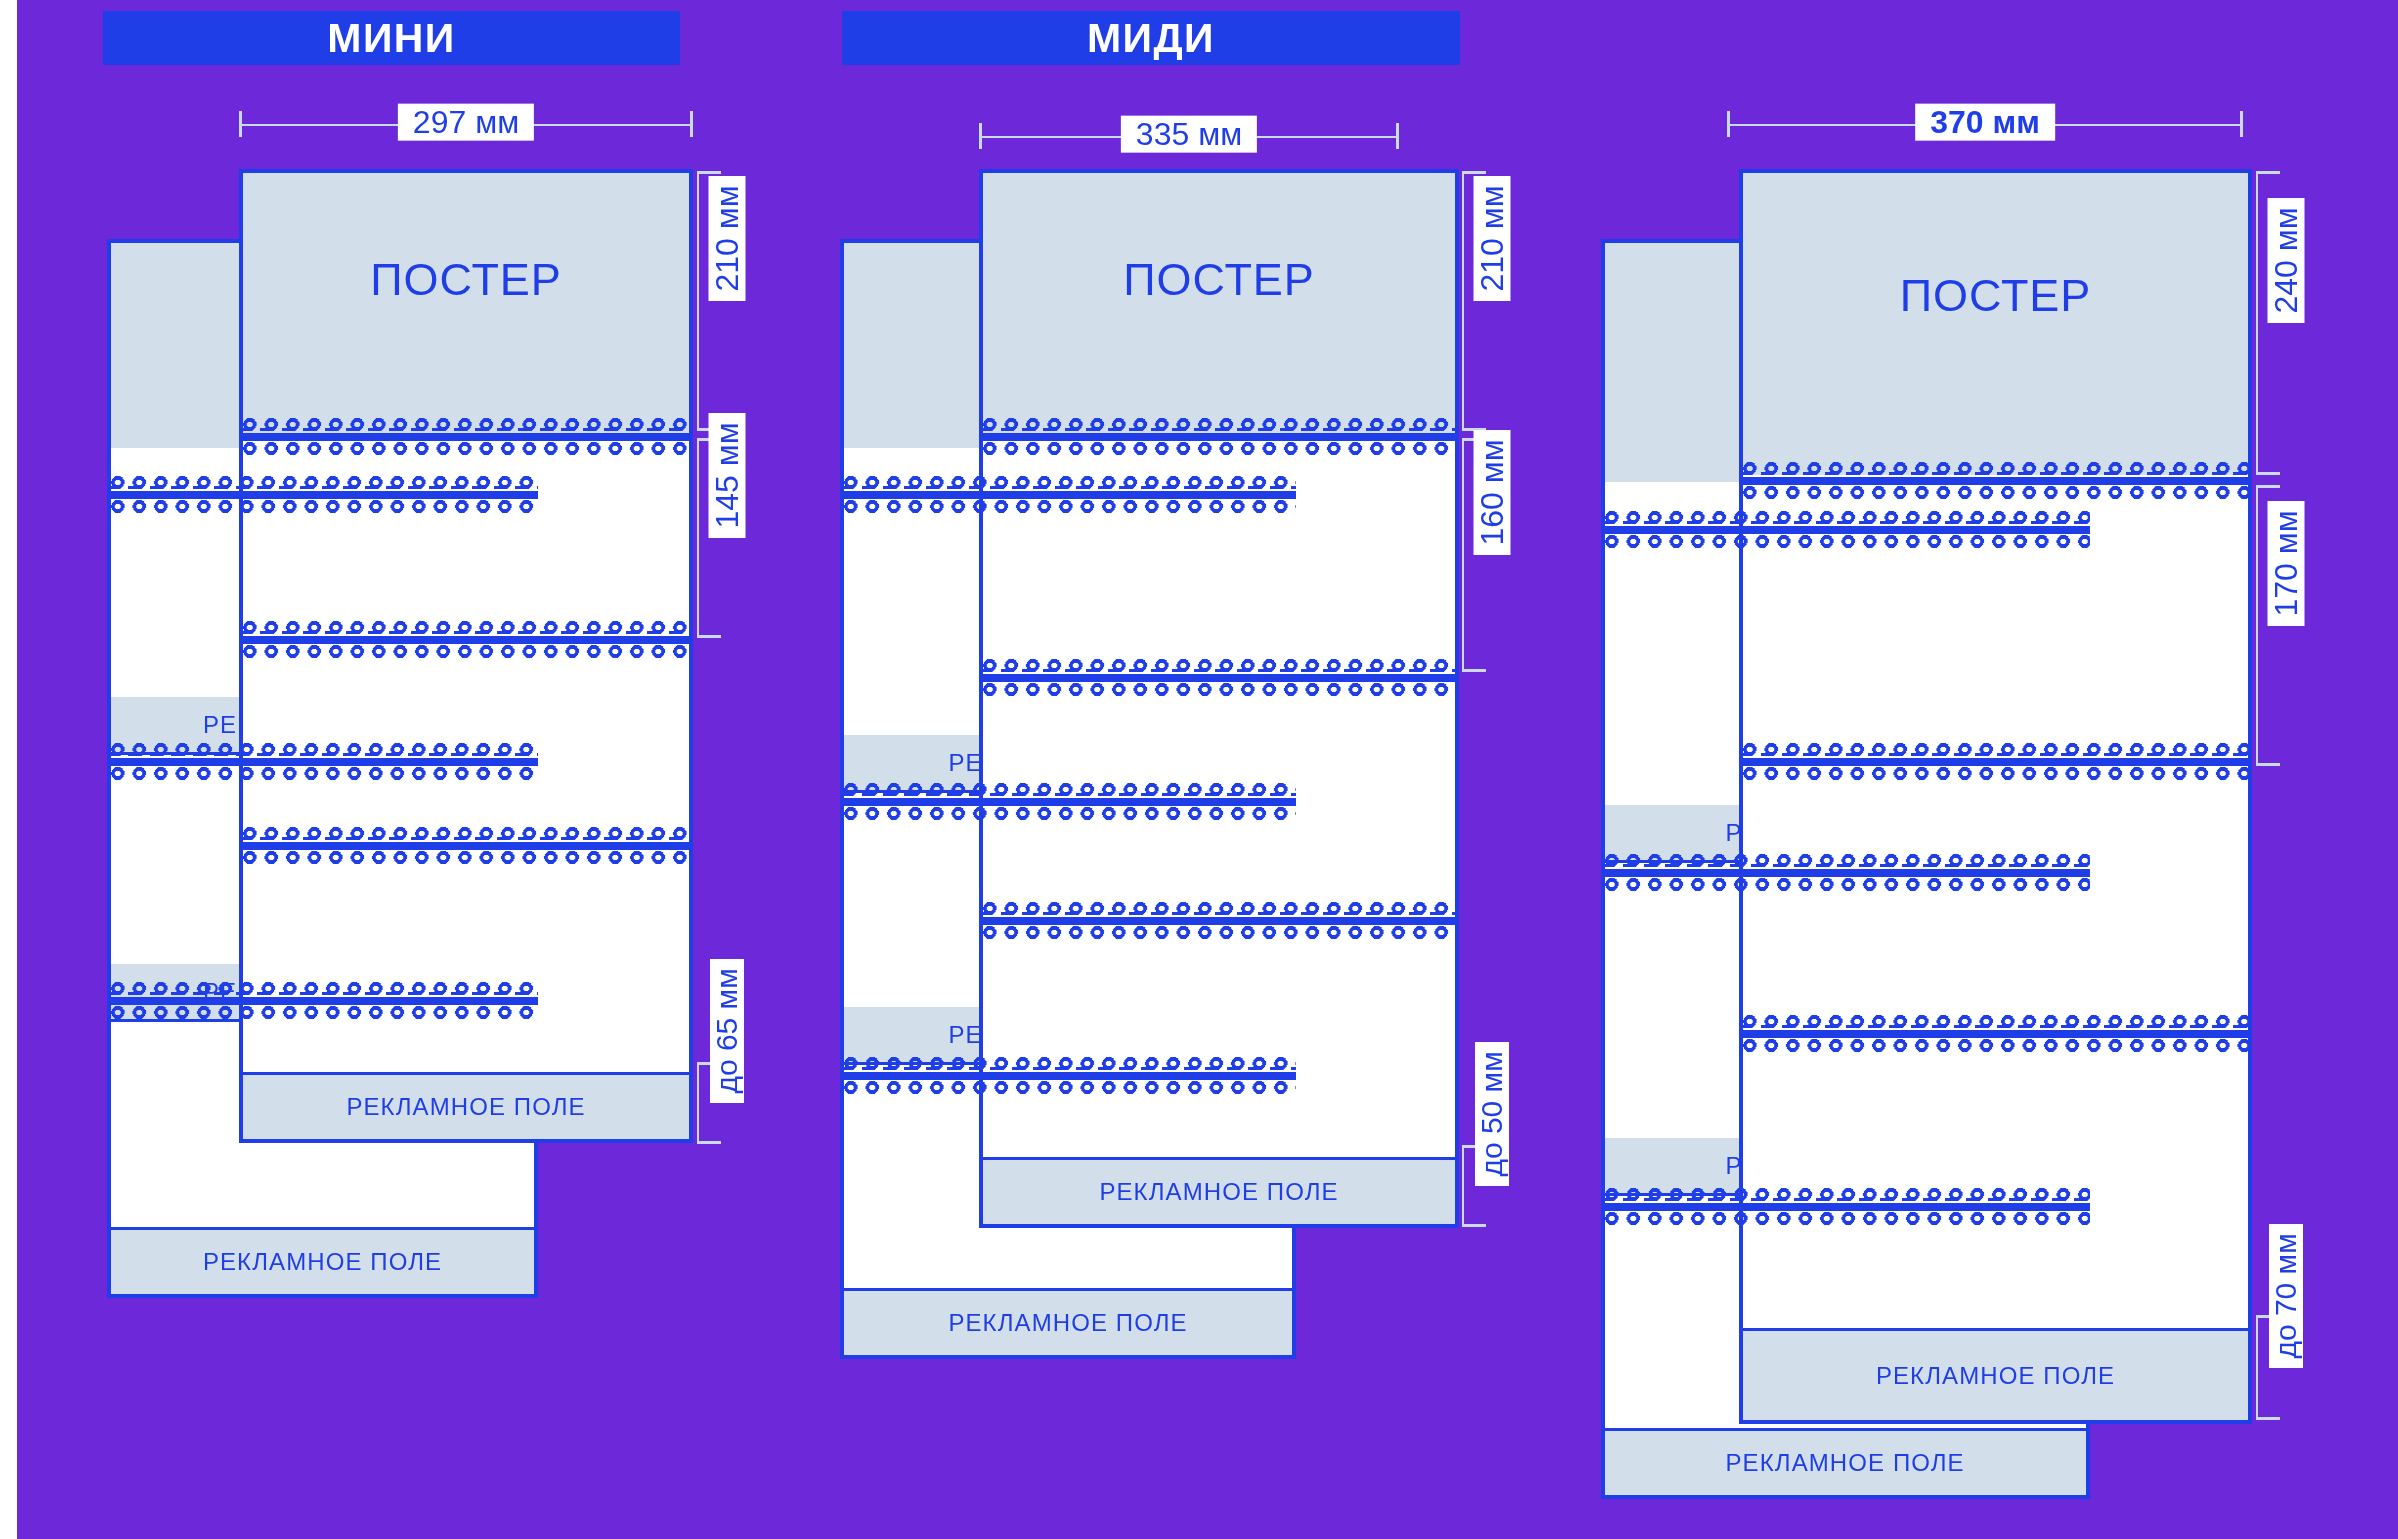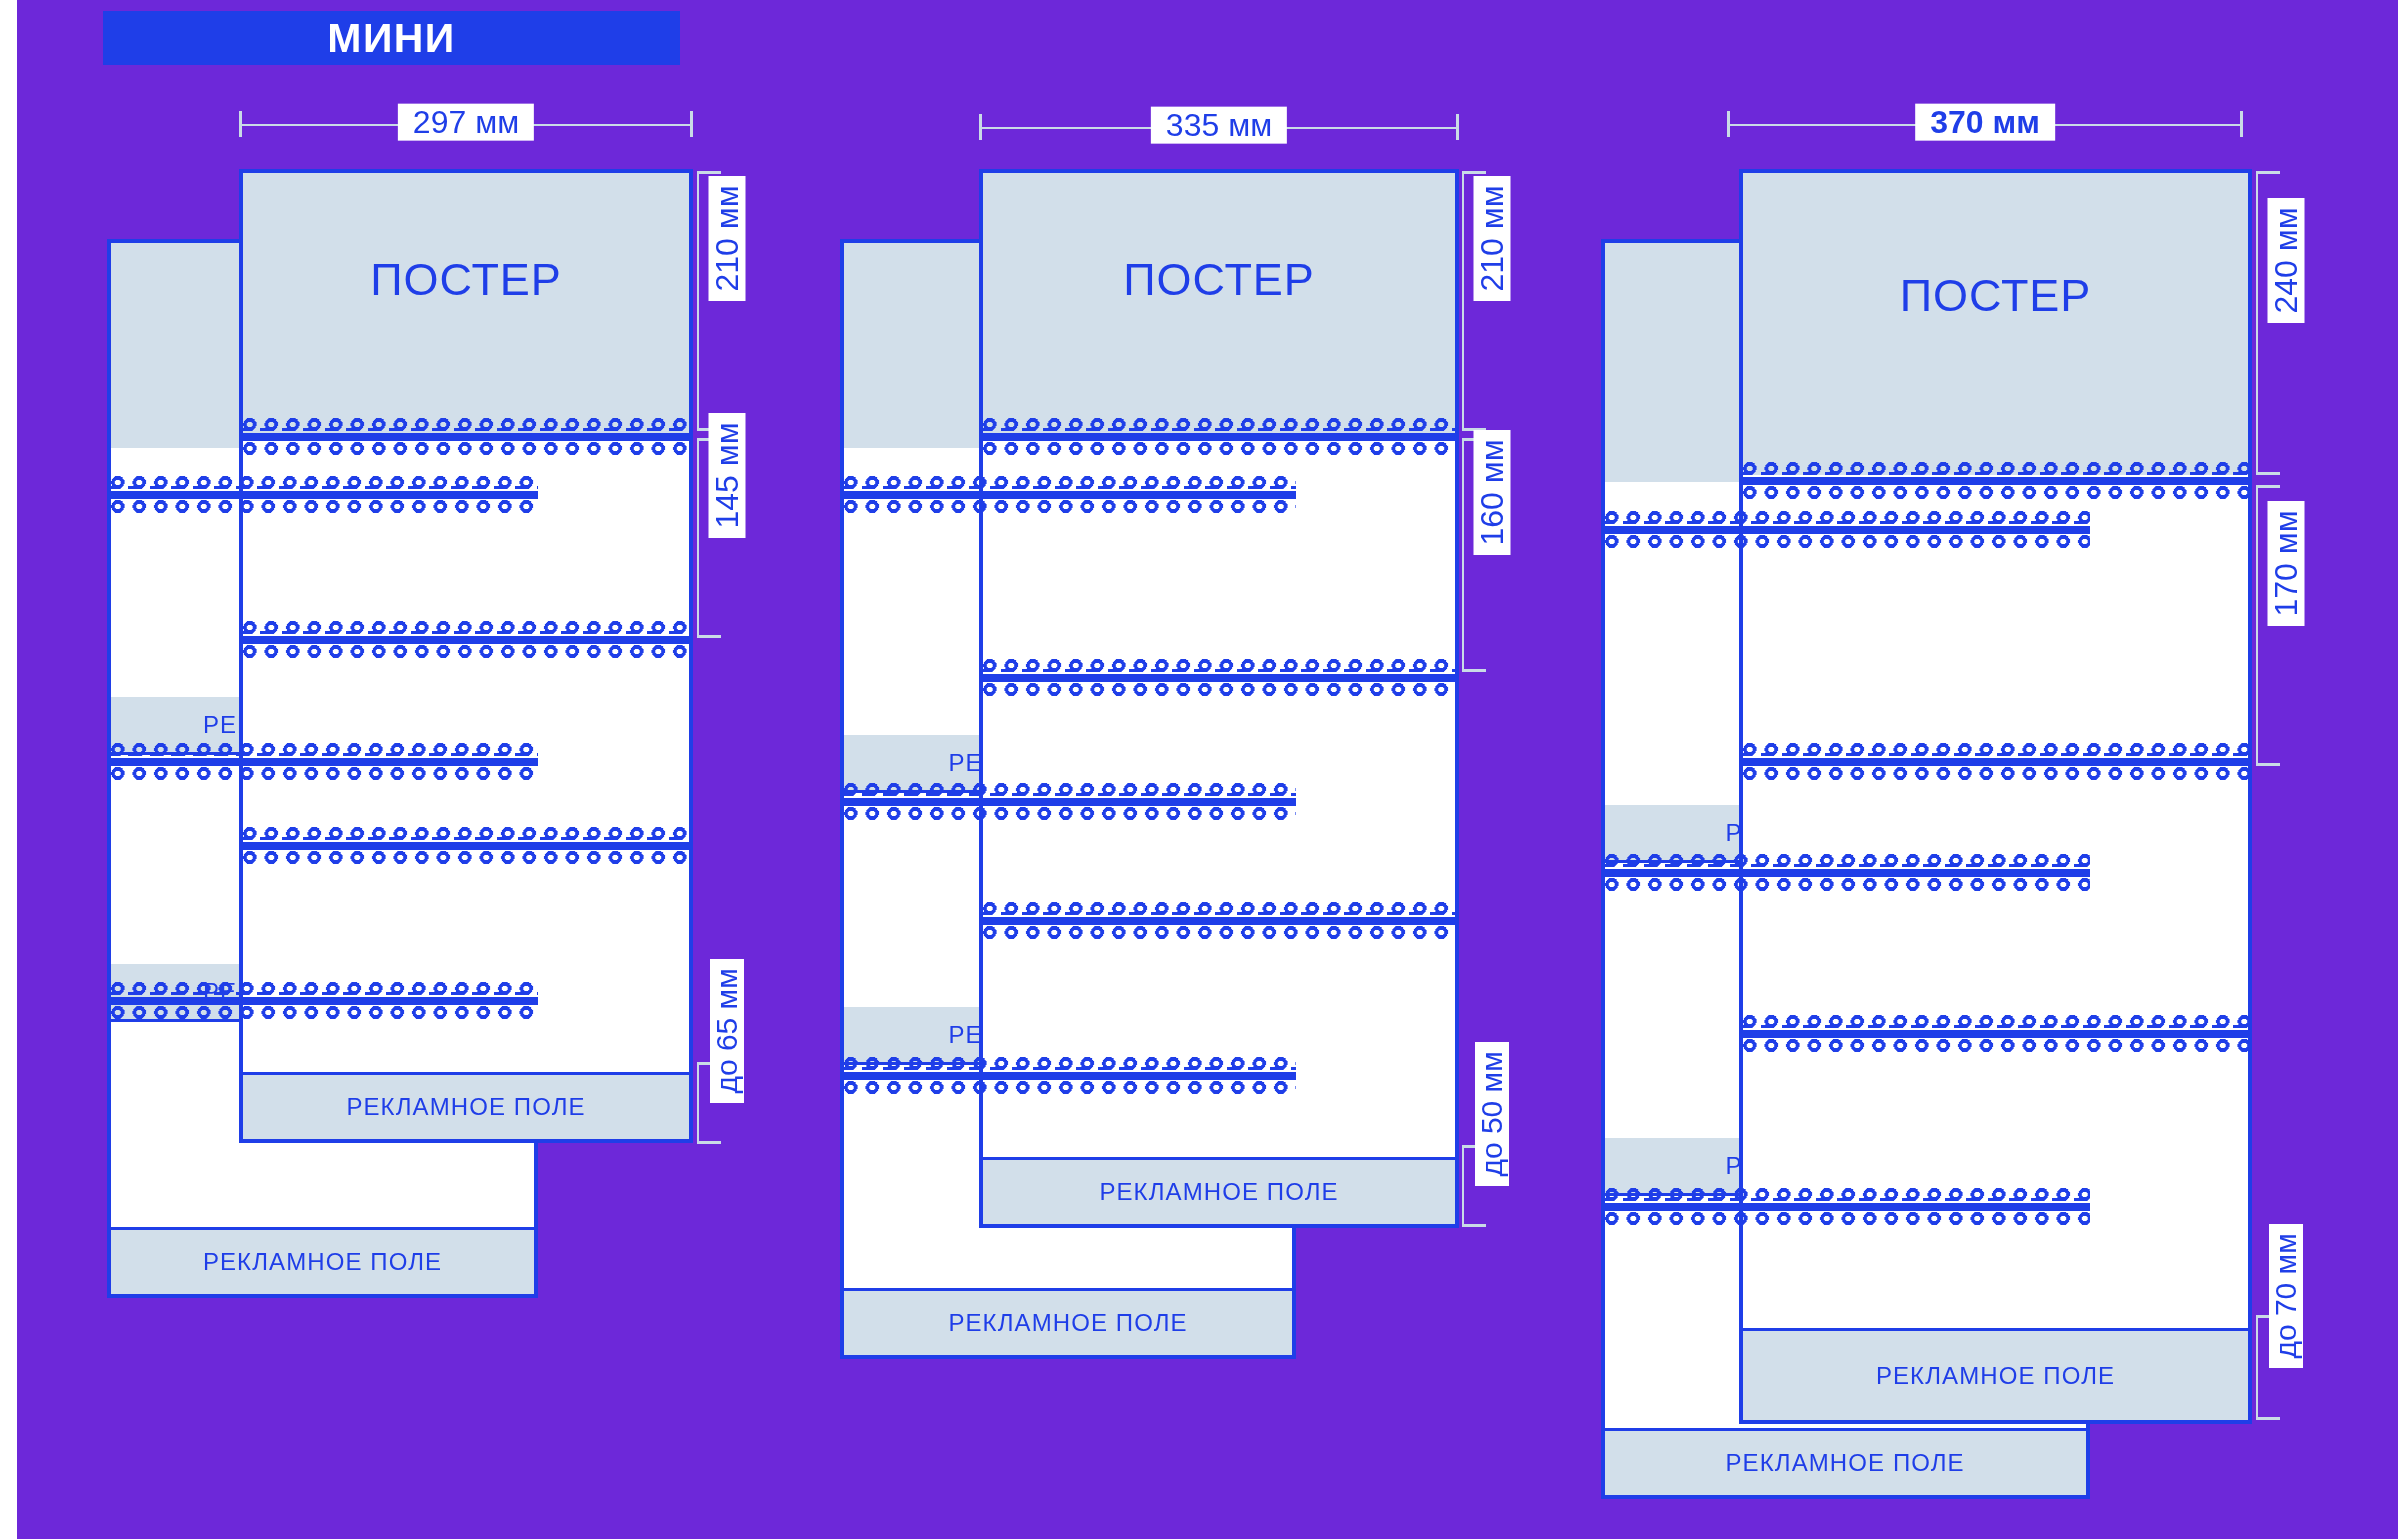--- a/index.html
+++ b/index.html
@@ -183,22 +183,25 @@
     <div class="dim-v" style="left:667px;top:1062px;height:82px;">
       <div class="rail"></div>
         <div class="cap t"></div>
         <div class="cap b"></div>
       <div class="txt wide">до 65 мм</div>
     </div>
   </div>
 
   <div class="panel" style="left:806px;width:806px;">
 
-
-    <div class="dim-h" style="left:156px;width:480px;top:114px;height:26px;">
+    <div class="hdr" style="left:19px;width:618px;top:11.2px;">
+      <span>МИДИ</span>
+    </div>
+
+    <div class="dim-h" style="left:156px;width:420px;top:123px;height:26px;">
       <div class="rail"></div>
         <div class="cap l"></div>
         <div class="cap r"></div>
       <div class="txt">335 мм</div>
     </div>
 
     <div class="sheet back" style="left:17px;top:239px;width:456px;height:1120px;">
       <div class="band" style="top:0;height:205px;border-bottom:none;"></div>
       <div class="band" style="top:492px;height:58px;">
         <div class="band-lbl">РЕКЛАМНОЕ ПОЛЕ</div>

